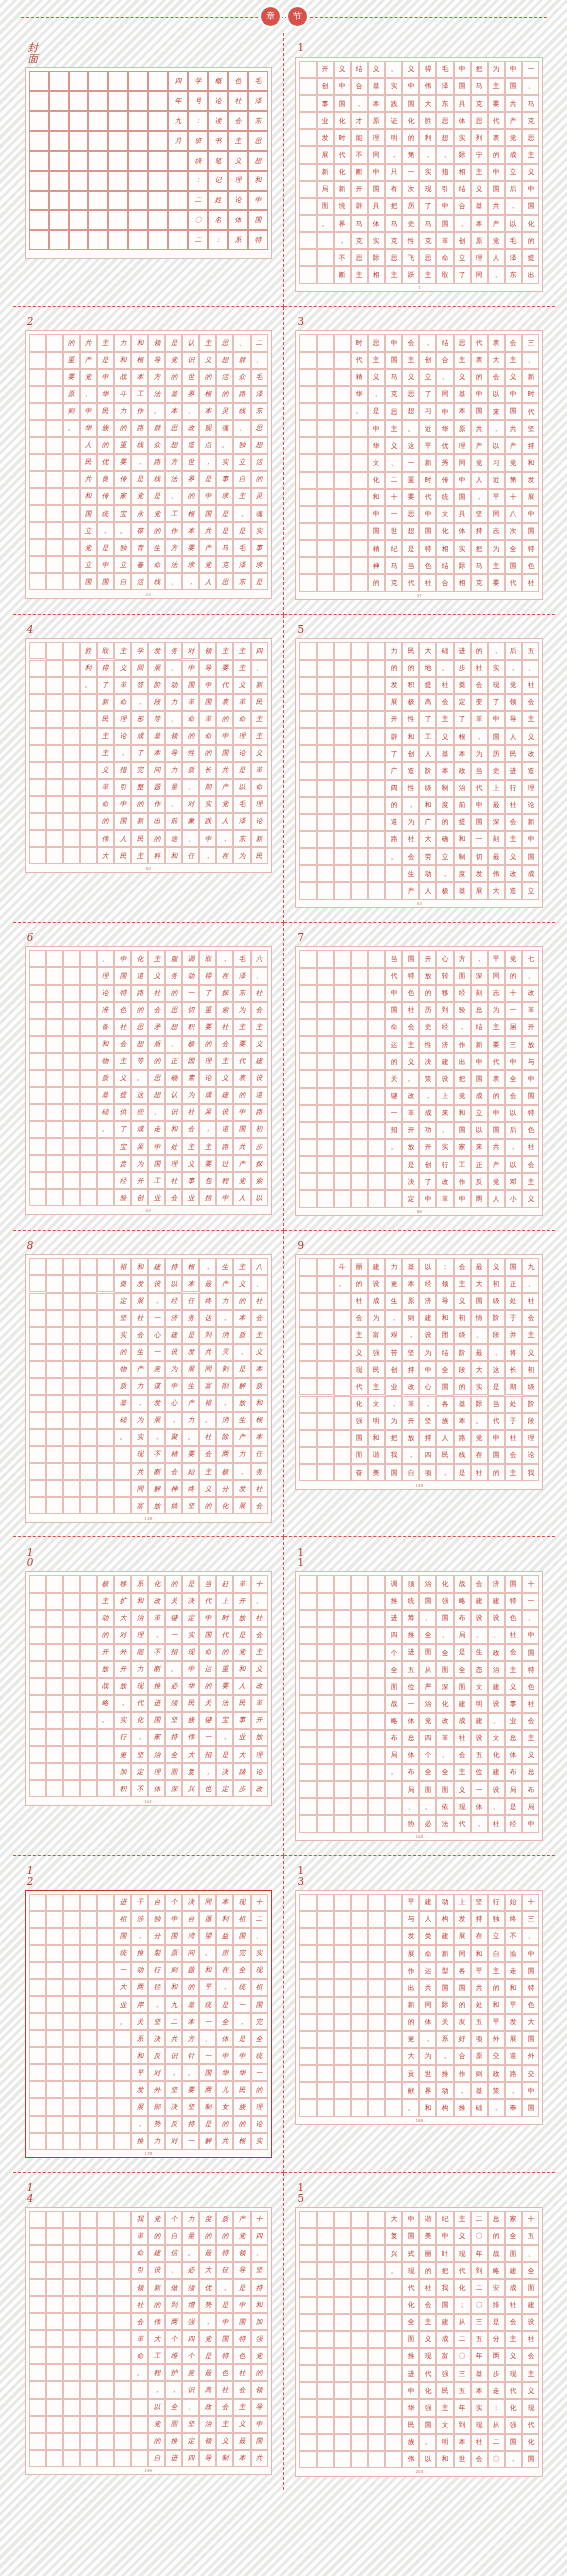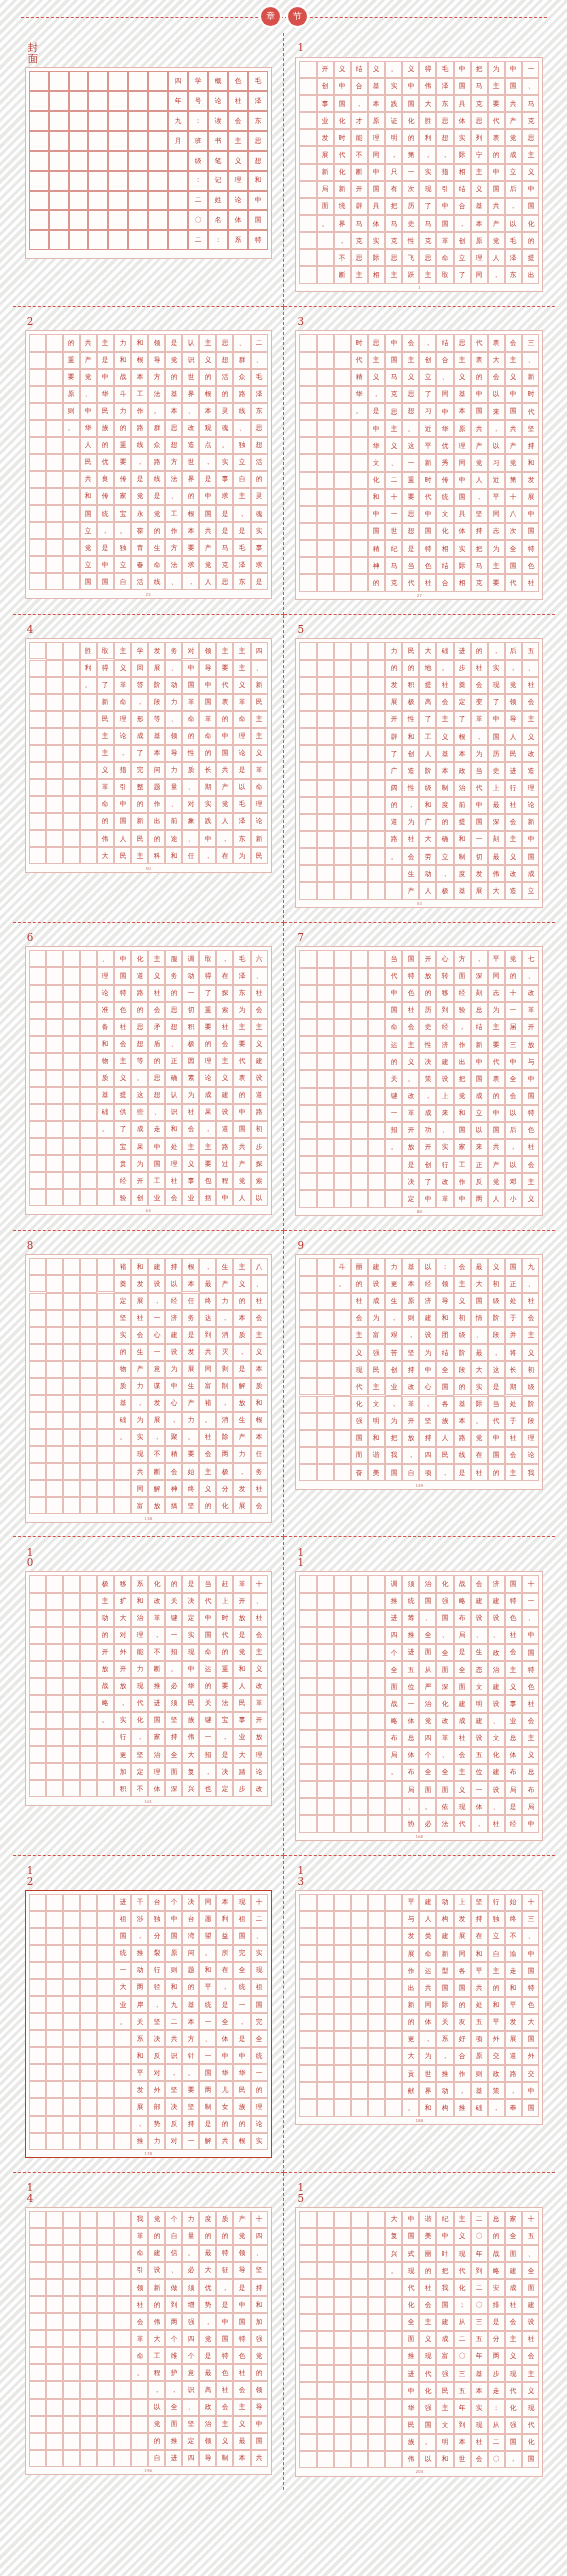--- a/index.html
+++ b/index.html
@@ -64,21 +64,21 @@
     grid-template-columns:1fr 1fr;
     column-gap:0px;
     row-gap:0px;
     padding:0 13.4px;
   }
   .cell{
     position:relative;
     padding:9.3px 11.3px 13.4px 11.3px;
     box-sizing:border-box;
   }
-  .cell.left{ border-right:1px dashed #d8504a; }
+  .cell.left{ border-right:1px dashed #d8504a;font-style:italic; }
   .cell.rowsep{ border-bottom:1px dashed #d8504a; }
 
   .sheet-num{
     font-size:10.3px;
     color:#b8372f;
     font-family:"DejaVu Serif","Liberation Serif",serif;
     line-height:1.0;
     margin:0 0 3.1px 2.1px;
     min-height:11.3px;
     letter-spacing:0.5px;

